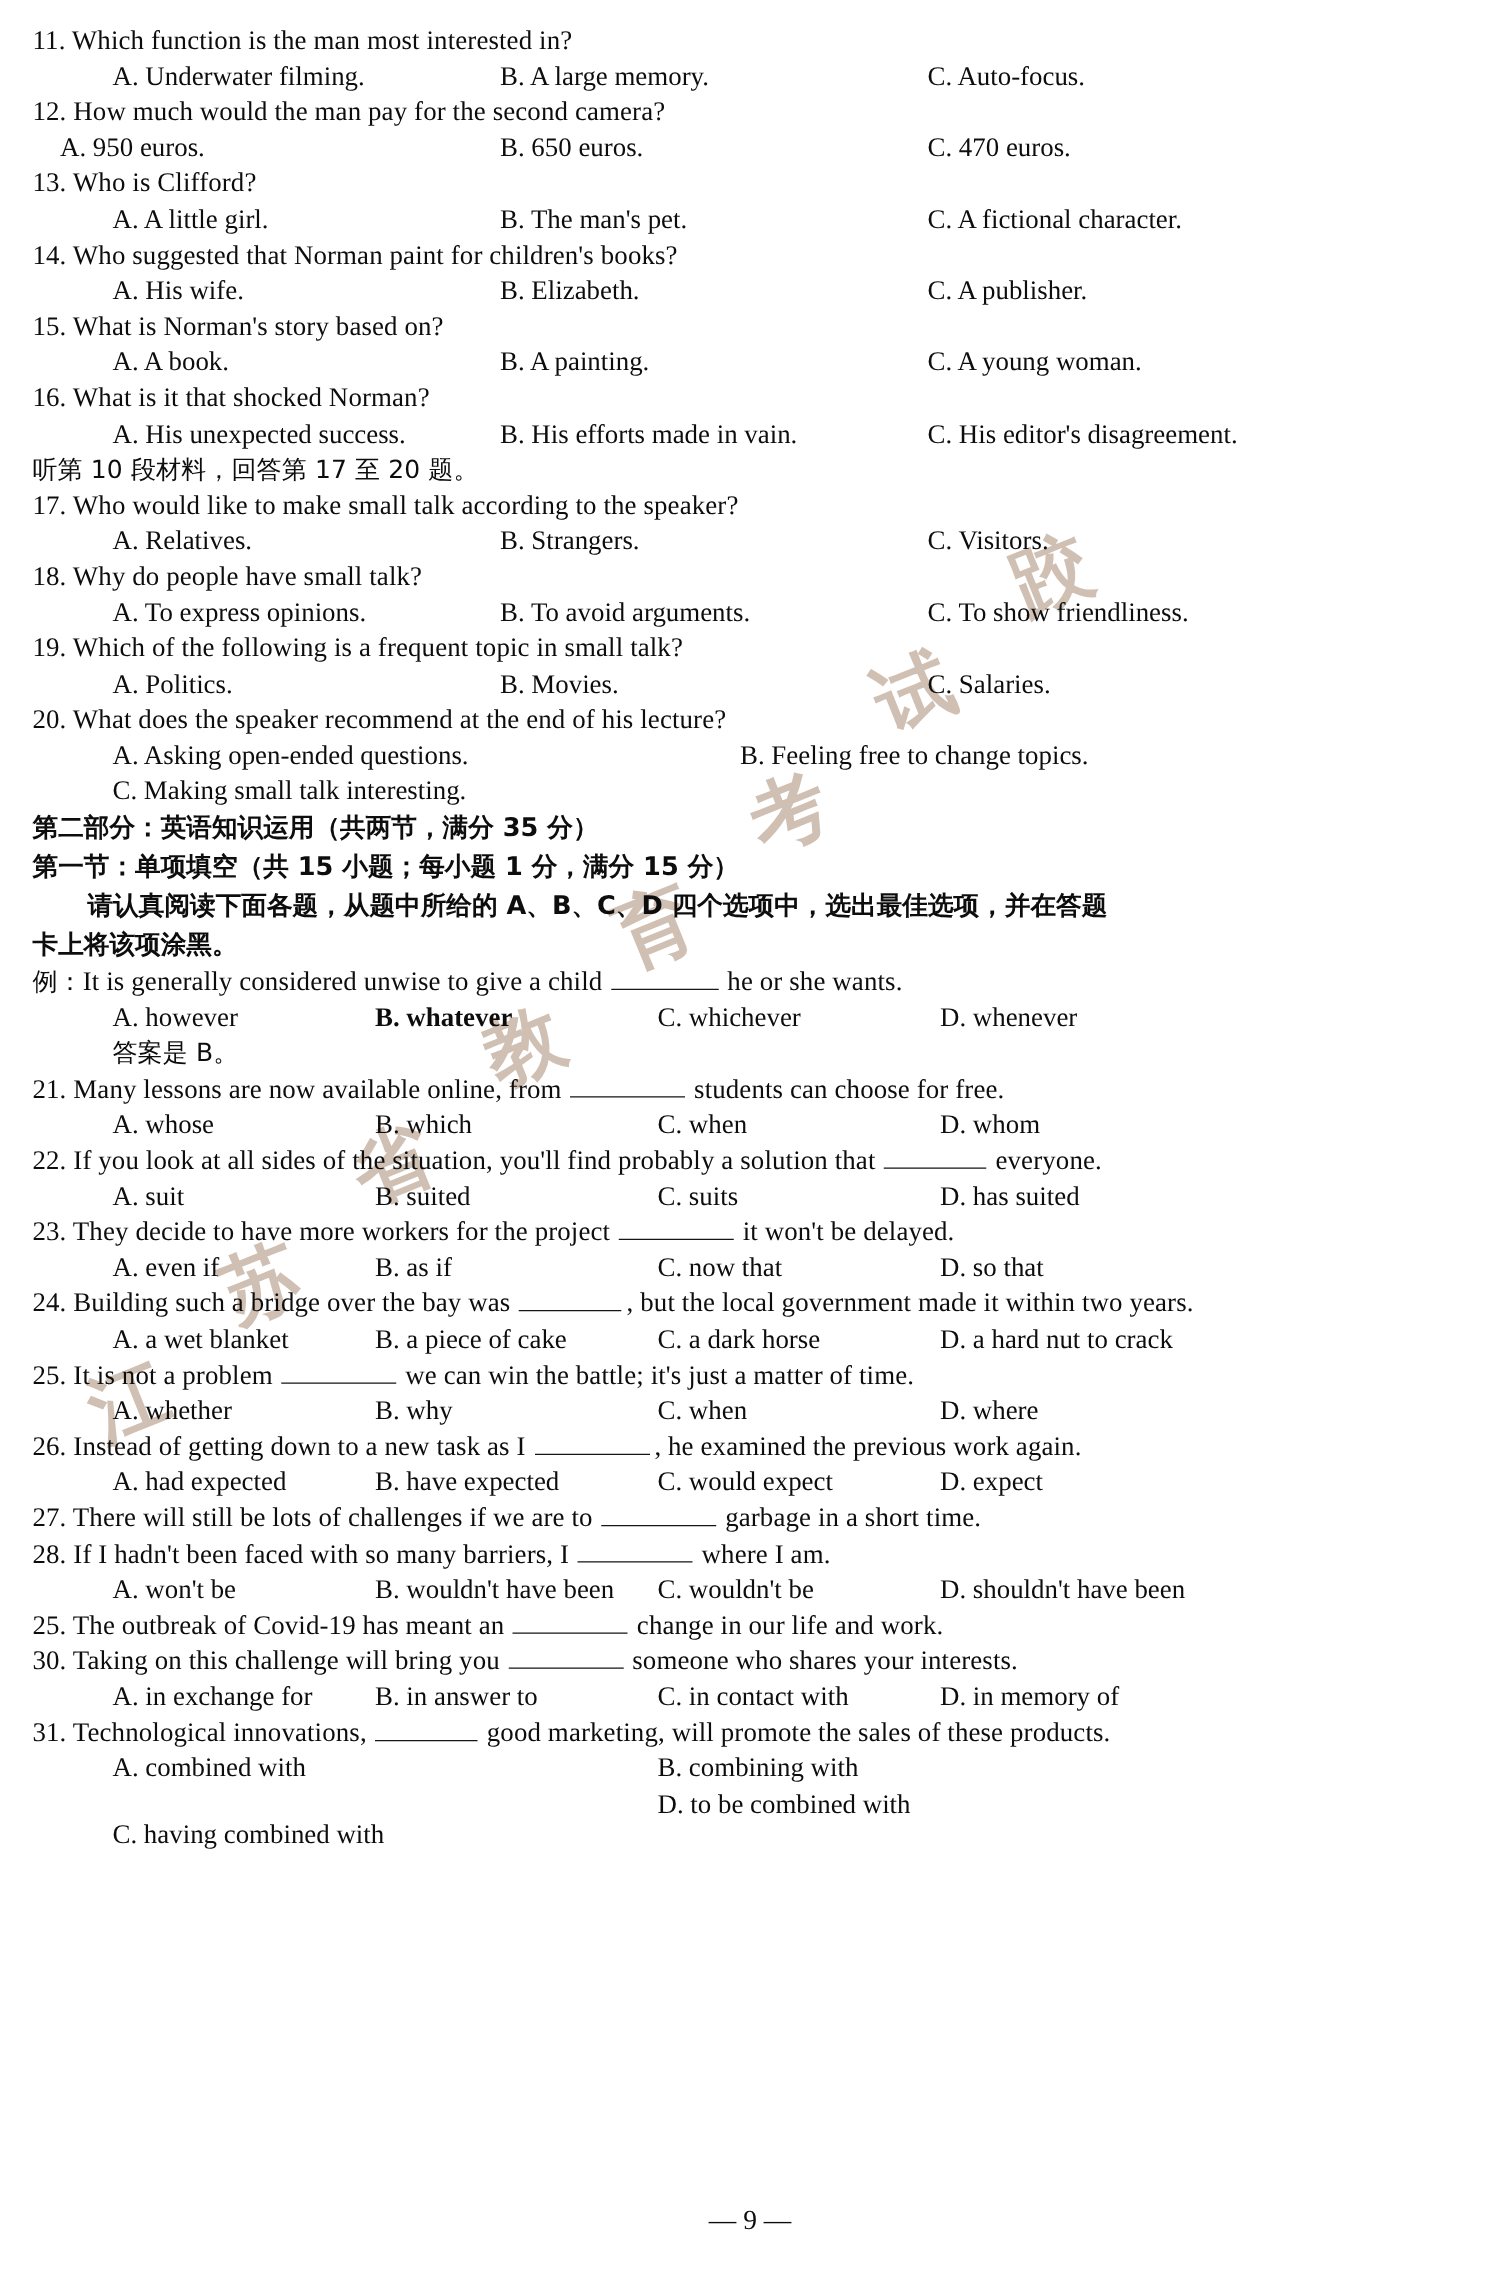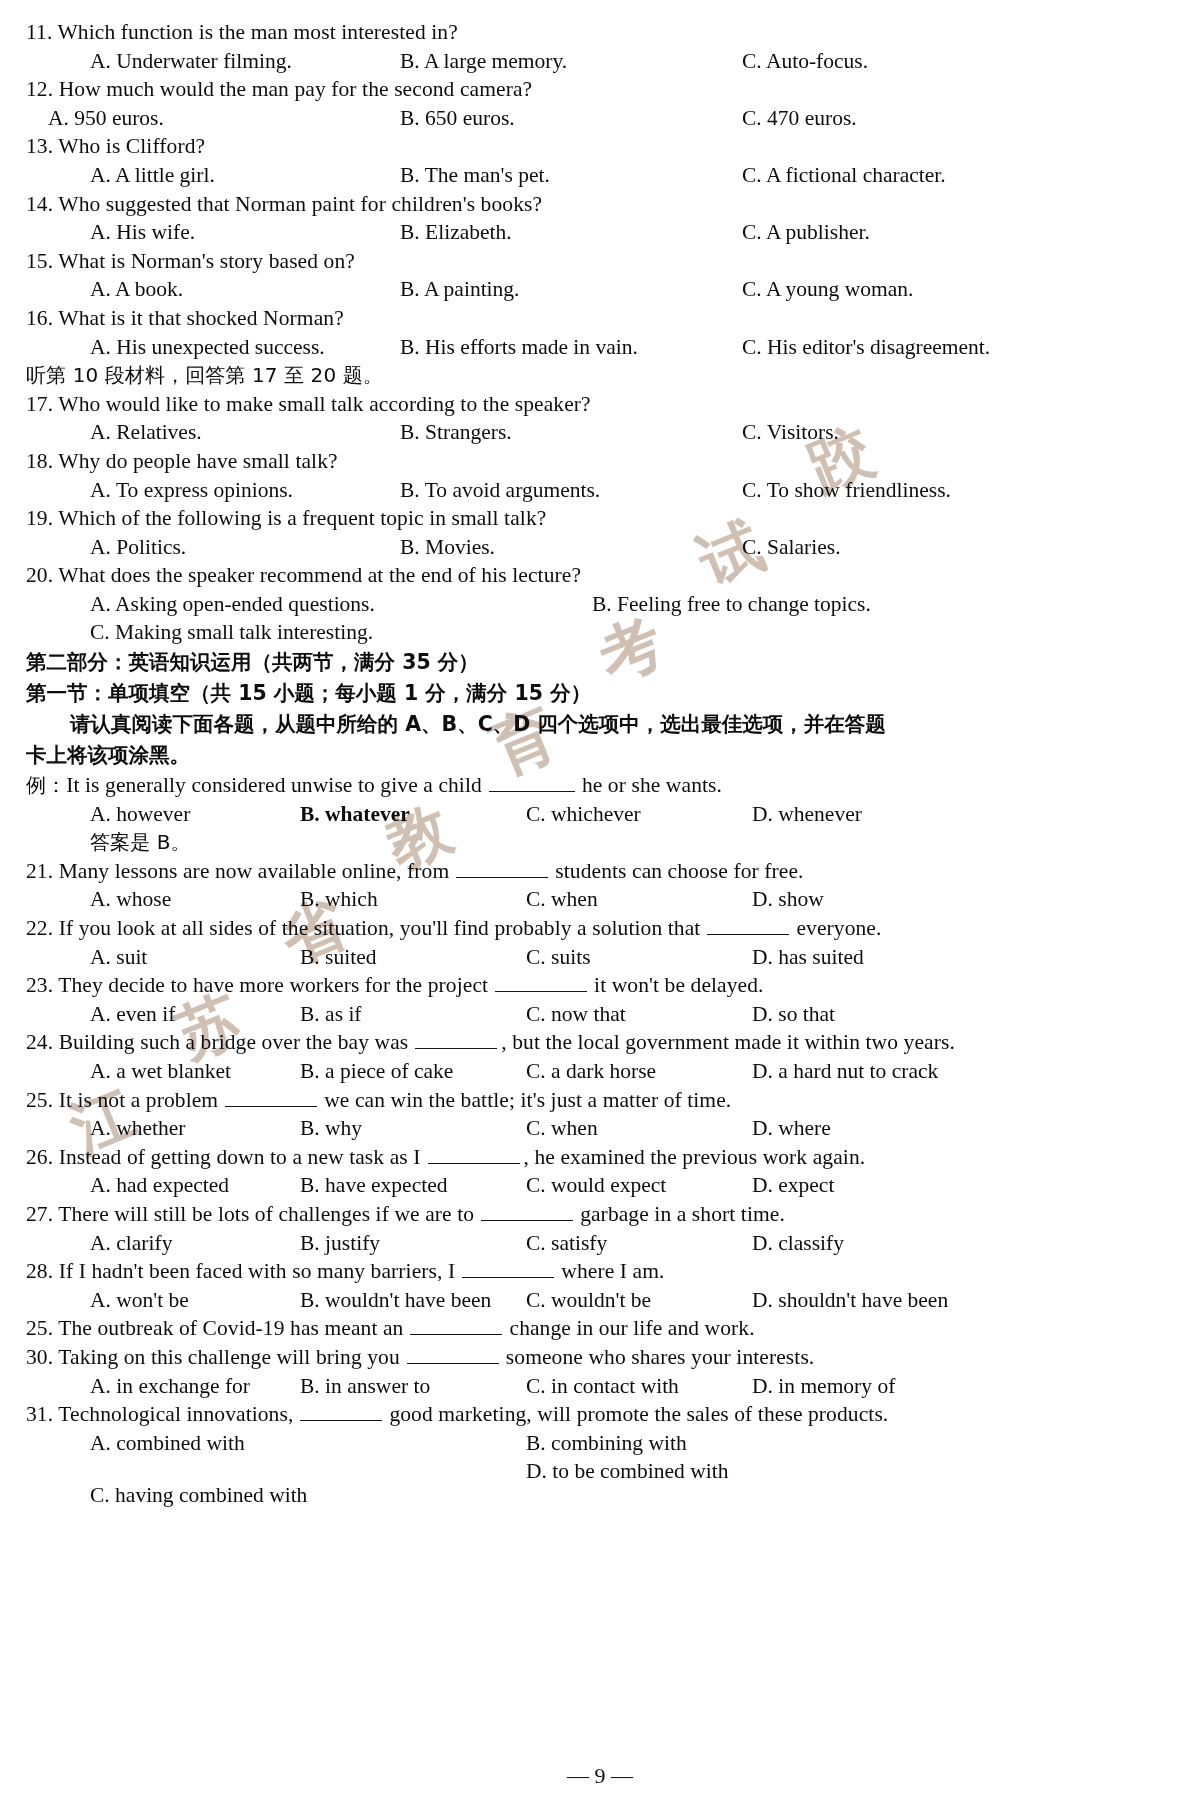--- a/index.html
+++ b/index.html
@@ -202,21 +202,21 @@
     </div>
     <div class="line cn" style="padding-left:64px;">答案是 B。</div>
 
     <div class="line">
       <span>21. Many lessons are now available online, from</span><span class="blank" style="width:92px; margin:0 7px;"></span><span>students can choose for free.</span>
     </div>
     <div class="opts">
       <span class="opt" style="left:64px;">A. whose</span>
       <span class="opt" style="left:274px;">B. which</span>
       <span class="opt" style="left:500px;">C. when</span>
-      <span class="opt" style="left:726px;">D. show</span>
+      <span class="opt" style="left:726px;">D. whom</span>
     </div>
 
     <div class="line">
       <span>22. If you look at all sides of the situation, you'll find probably a solution that</span><span class="blank" style="width:82px; margin:0 7px;"></span><span>everyone.</span>
     </div>
     <div class="opts">
       <span class="opt" style="left:64px;">A. suit</span>
       <span class="opt" style="left:274px;">B. suited</span>
       <span class="opt" style="left:500px;">C. suits</span>
       <span class="opt" style="left:726px;">D. has suited</span>
@@ -258,26 +258,20 @@
     <div class="opts">
       <span class="opt" style="left:64px;">A. had expected</span>
       <span class="opt" style="left:274px;">B. have expected</span>
       <span class="opt" style="left:500px;">C. would expect</span>
       <span class="opt" style="left:726px;">D. expect</span>
     </div>
 
     <div class="line">
       <span>27. There will still be lots of challenges if we are to</span><span class="blank" style="width:92px; margin:0 7px;"></span><span>garbage in a short time.</span>
     </div>
-    <div class="opts">
-      <span class="opt" style="left:64px;">A. clarify</span>
-      <span class="opt" style="left:274px;">B. justify</span>
-      <span class="opt" style="left:500px;">C. satisfy</span>
-      <span class="opt" style="left:726px;">D. classify</span>
-    </div>
 
     <div class="line">
       <span>28. If I hadn't been faced with so many barriers, I</span><span class="blank" style="width:92px; margin:0 7px;"></span><span>where I am.</span>
     </div>
     <div class="opts">
       <span class="opt" style="left:64px;">A. won't be</span>
       <span class="opt" style="left:274px;">B. wouldn't have been</span>
       <span class="opt" style="left:500px;">C. wouldn't be</span>
       <span class="opt" style="left:726px;">D. shouldn't have been</span>
     </div>

